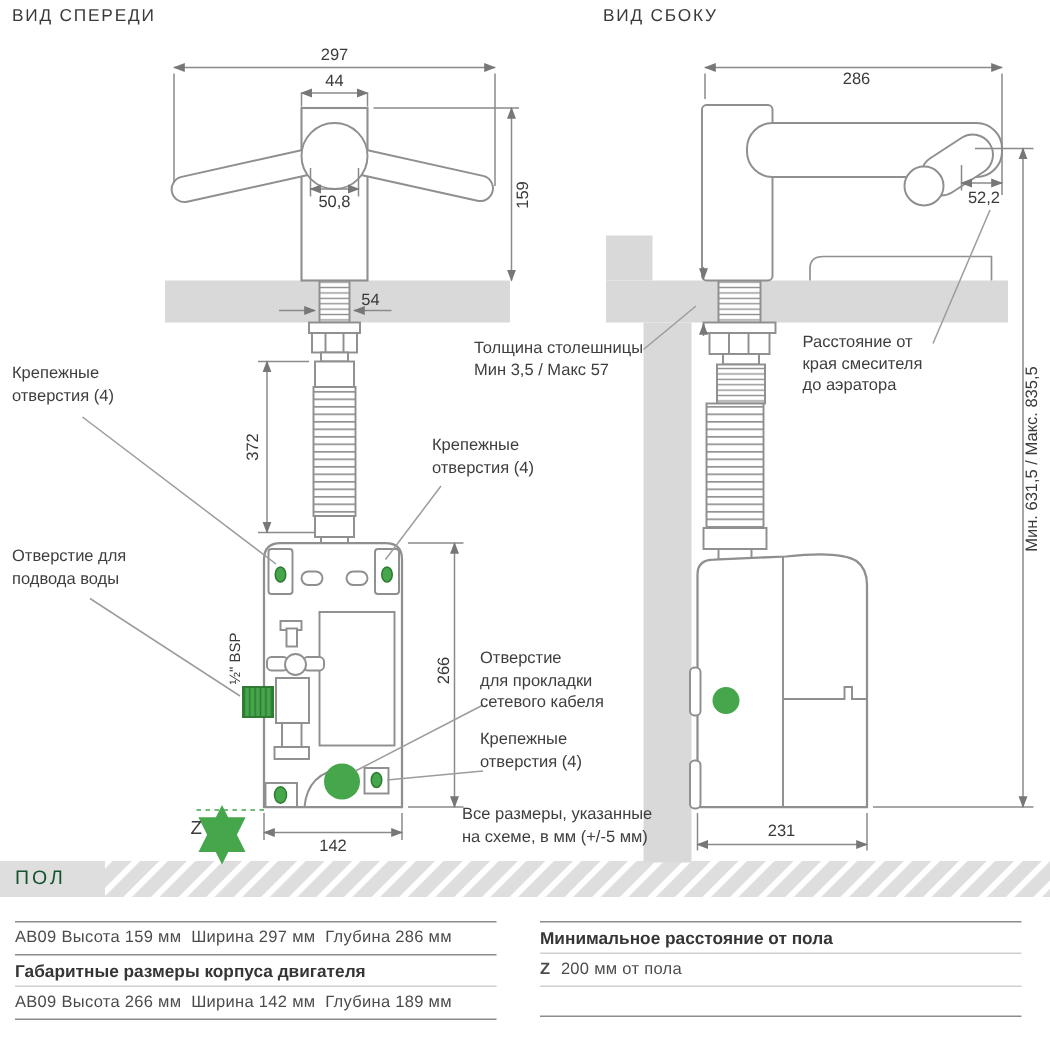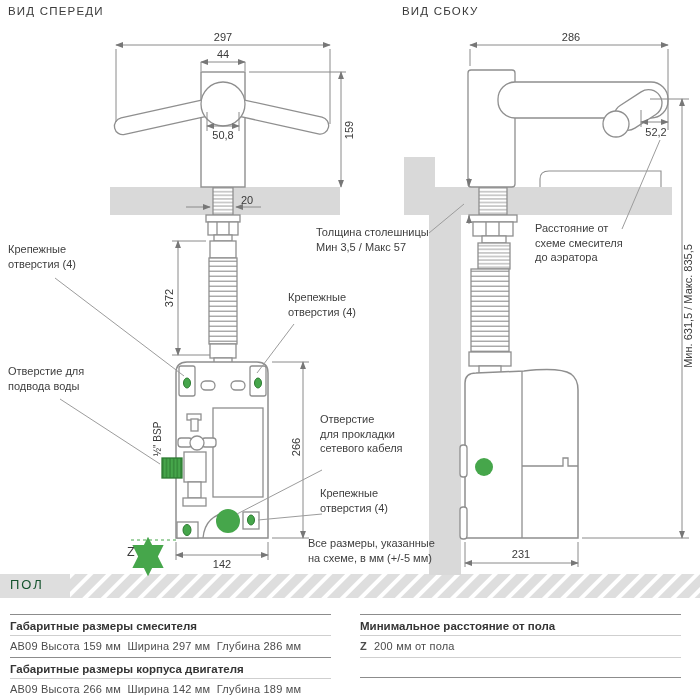--- a/index.html
+++ b/index.html
@@ -196,56 +196,55 @@
     </g>
   </svg>
 
   <div class="title" style="left:8px;top:5px">ВИД СПЕРЕДИ</div>
   <div class="title" style="left:402px;top:5px">ВИД СБОКУ</div>
 
   <div class="dim" style="left:115px;top:31px;width:216px">297</div>
   <div class="dim" style="left:201px;top:48px;width:44px">44</div>
   <div class="dim" style="left:191px;top:129px;width:64px">50,8</div>
   <div class="dim rot" style="left:321px;top:123px;width:56px">159</div>
-  <div class="dim" style="left:232px;top:194px;width:30px">20</div>
+  <div class="dim" style="left:232px;top:194px;width:30px">54</div>
   <div class="dim rot" style="left:141px;top:291px;width:56px">372</div>
   <div class="dim rot" style="left:268px;top:440px;width:56px">266</div>
   <div class="dim" style="left:192px;top:558px;width:60px">142</div>
   <div class="zkey" style="left:127px;top:545px">Z</div>
   <div class="dim rot" style="left:128px;top:432px;width:60px;font-size:10px">½" BSP</div>
 
   <div class="lbl" style="left:8px;top:242px">Крепежные
 отверстия (4)</div>
   <div class="lbl" style="left:8px;top:364px">Отверстие для
 подвода воды</div>
   <div class="lbl" style="left:288px;top:290px">Крепежные
 отверстия (4)</div>
-  <div class="lbl" style="left:320px;top:412px">Отверстие
+  <div class="lbl" style="left:320px;top:432px">Отверстие
 для прокладки
 сетевого кабеля</div>
   <div class="lbl" style="left:320px;top:486px">Крепежные
 отверстия (4)</div>
   <div class="lbl" style="left:308px;top:536px">Все размеры, указанные
 на схеме, в мм (+/-5 мм)</div>
   <div class="lbl" style="left:316px;top:225px">Толщина столешницы
 Мин 3,5 / Макс 57</div>
   <div class="lbl" style="left:535px;top:221px">Расстояние от
-схеме смесителя
+края смесителя
 до аэратора</div>
 
-  <div class="dim" style="left:471px;top:31px;width:200px">286</div>
+  <div class="dim" style="left:471px;top:47px;width:200px">286</div>
   <div class="dim" style="left:634px;top:126px;width:44px">52,2</div>
   <div class="dim" style="left:491px;top:548px;width:60px">231</div>
   <div class="dim rot" style="left:603px;top:299px;width:170px">Мин. 631,5 / Макс. 835,5</div>
 
   <div class="floor-label" style="left:10px;top:577px">ПОЛ</div>
 
   <div class="spec-col" style="left:10px;top:614px;width:321px">
     <div class="spec-group">
-      <div class="spec-header">Габаритные размеры смесителя</div>
       <div class="spec-value">AB09 Высота 159 мм&nbsp; Ширина 297 мм&nbsp; Глубина 286 мм</div>
     </div>
     <div class="spec-group">
       <div class="spec-header">Габаритные размеры корпуса двигателя</div>
       <div class="spec-value">AB09 Высота 266 мм&nbsp; Ширина 142 мм&nbsp; Глубина 189 мм</div>
     </div>
   </div>
 
   <div class="spec-col spec-col-right" style="left:360px;top:614px;width:321px">
     <div class="spec-header">Минимальное расстояние от пола</div>

